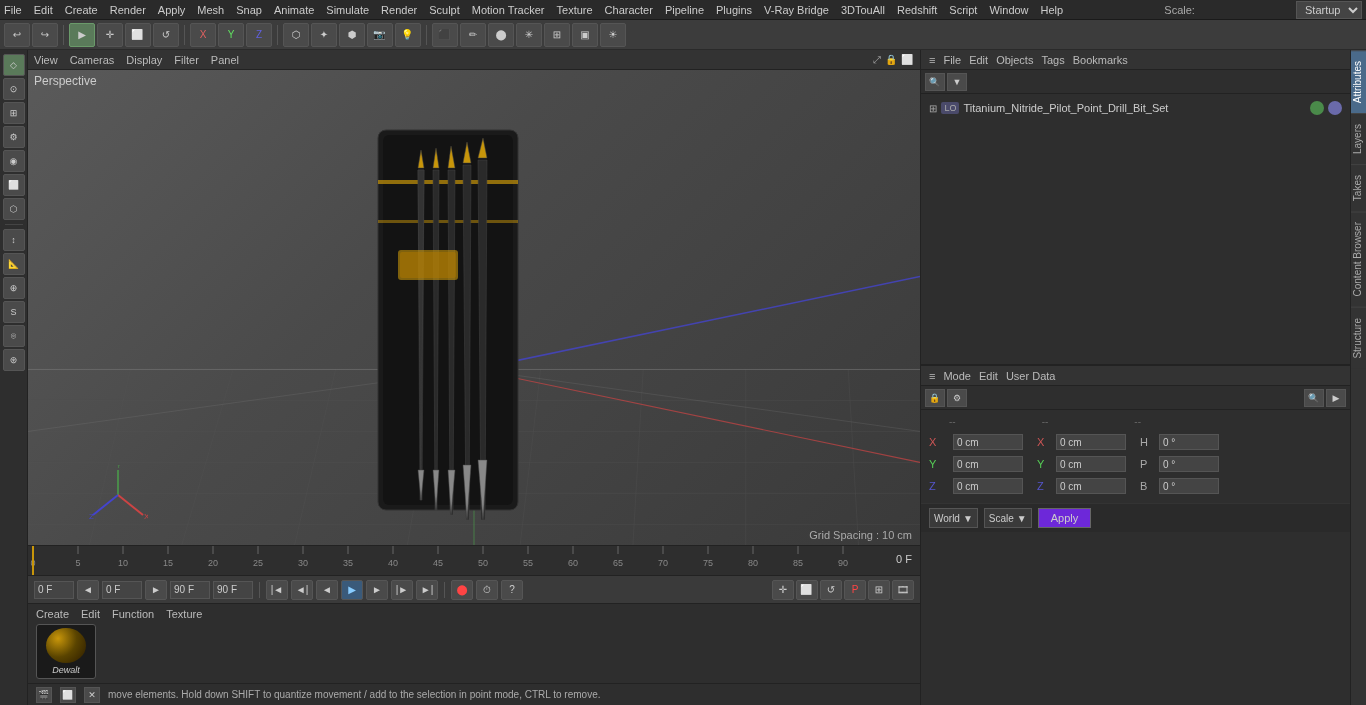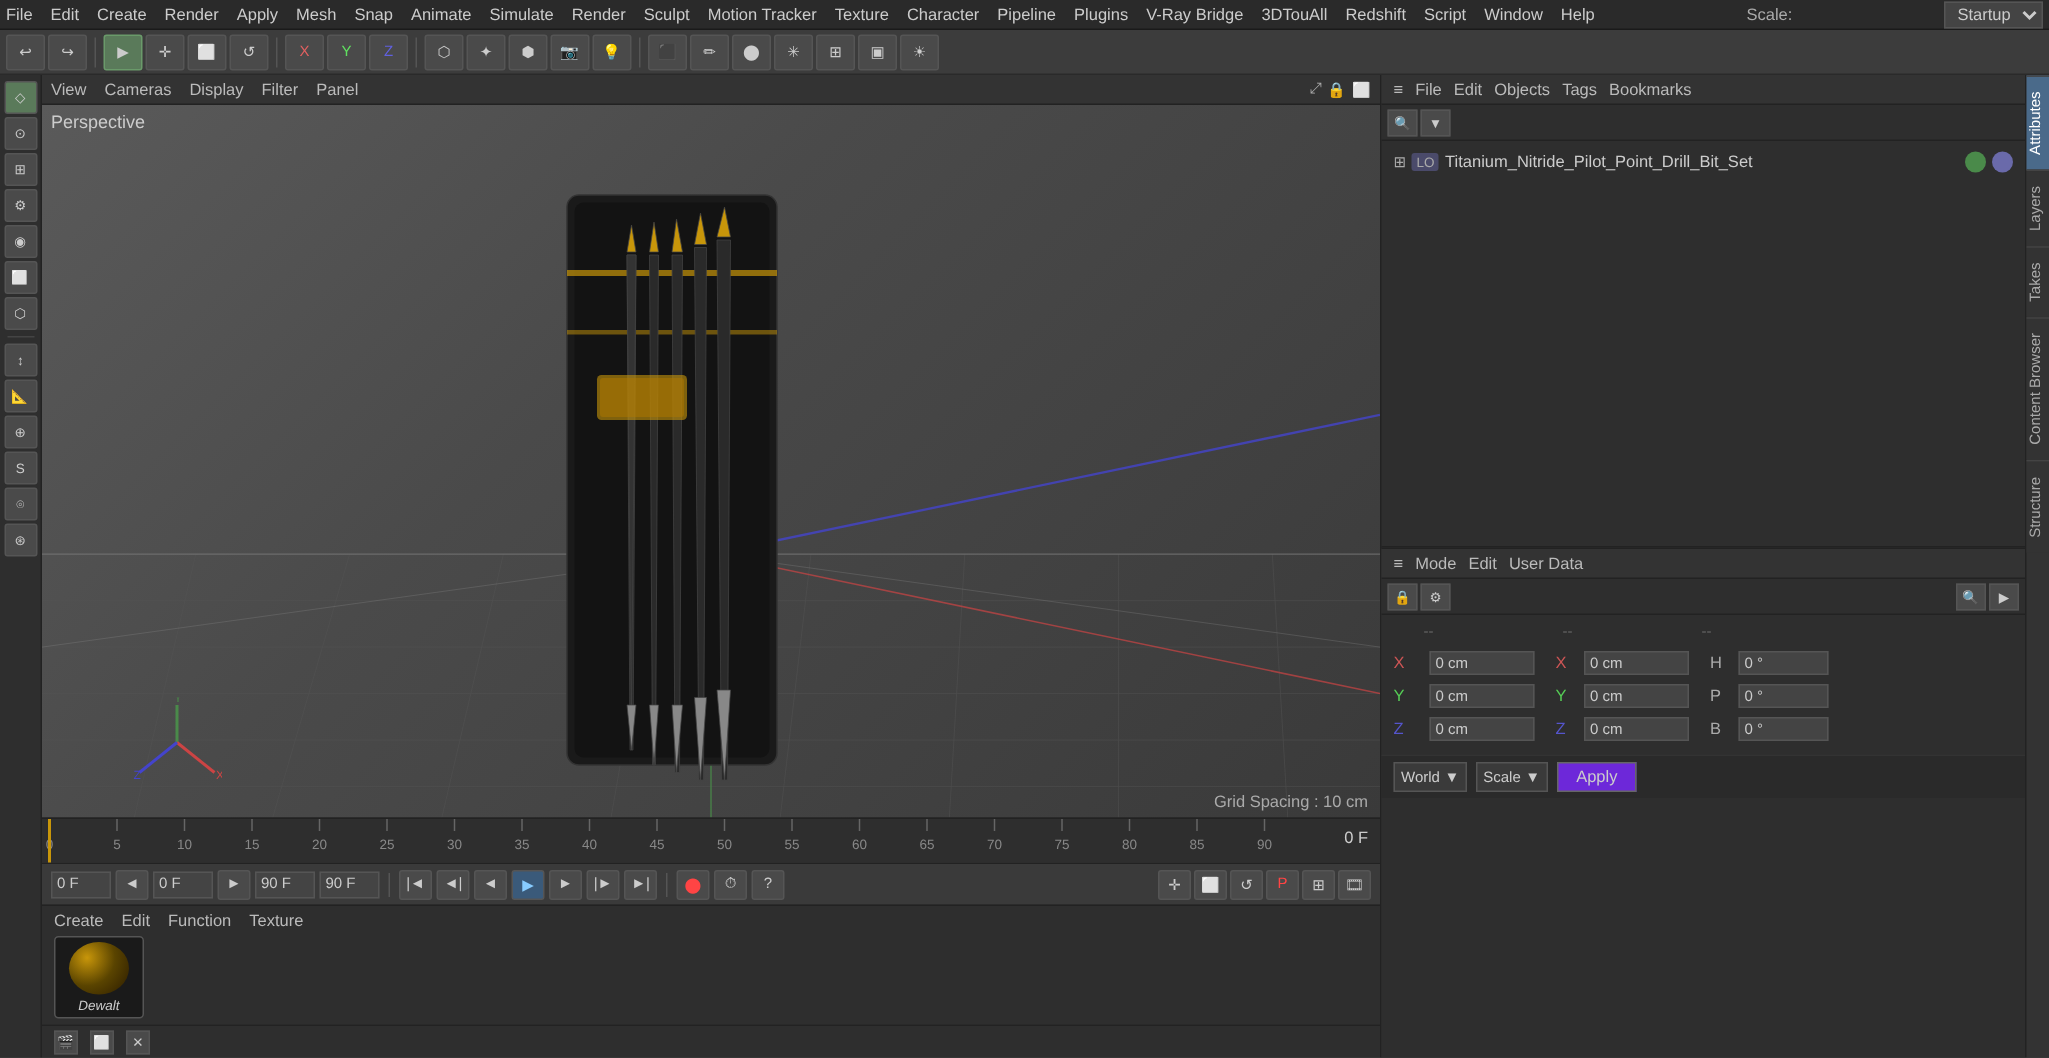--- a/index.html
+++ b/index.html
@@ -481,20 +481,21 @@
           <div class="mat-preview" style="background: radial-gradient(circle at 30% 30%, #c8960a, #5a4400, #2a1a00); border-radius:50%;"></div>
           <span class="mat-name">Dewalt</span>
         </div>
       </div>
     </div>
 
     <div id="status-bar">
       <div class="status-icon">🎬</div>
       <div class="status-icon">⬜</div>
       <div class="status-icon">✕</div>
+      <span id="status-text">move elements. Hold down SHIFT to quantize movement / add to the selection in point mode, CTRL to remove.</span>
     </div>
 
   </div>
 
   <div id="right-panel">
 
     <div id="object-manager">
       <div id="om-header">
         <span class="om-menu">≡</span>
         <span class="om-menu">File</span>

